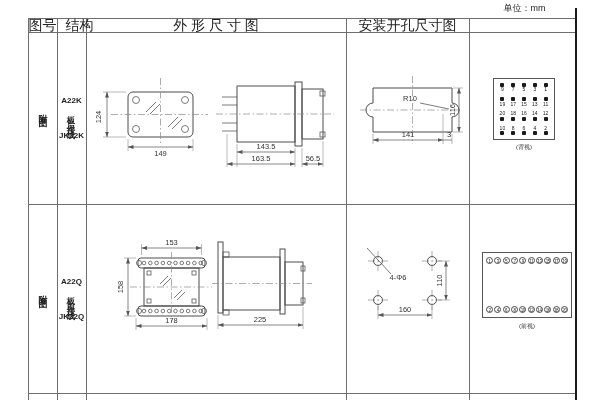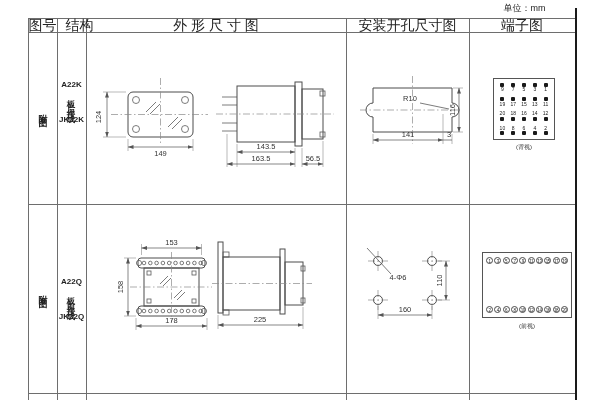--- a/index.html
+++ b/index.html
@@ -48,26 +48,25 @@
   <div class="vline" style="left:57px;top:18px;height:382px;"></div>
   <div class="vline" style="left:86px;top:18px;height:382px;"></div>
   <div class="vline" style="left:346px;top:18px;height:382px;"></div>
   <div class="vline" style="left:469px;top:18px;height:382px;"></div>
   <div class="vline heavy" style="left:575px;top:8px;height:392px;"></div>
 
   <div class="hdr" style="left:28px;width:29px;">图号</div>
   <div class="hdr" style="left:65px;width:29px;">结构</div>
   <div class="hdr" style="left:346px;width:123px;">安装开孔尺寸图</div>
   <div class="hdr" style="left:86px;width:260px;">外 形 尺 寸 图</div>
-  <div class="hdr" style="left:469px;width:106px;">端子图</div>
 
   <div class="vcell" style="left:28px;top:32px;width:29px;height:172px;">
     <span class="vtext">附图8</span>
   </div>
-  <div class="structcell" style="left:57px;top:16px;width:29px;height:172px;">
+  <div class="structcell" style="left:57px;top:32px;width:29px;height:172px;">
     <span>A22K</span>
     <span class="vtext">板后接线</span>
     <span>JK22K</span>
   </div>
 
   <svg style="left:86px;top:32px;" width="260" height="172" viewBox="0 0 260 172">
     <defs>
       <marker id="a1" markerUnits="userSpaceOnUse" markerWidth="6" markerHeight="5" refX="5.5" refY="2" orient="auto-start-reverse">
         <path d="M0,0 L5.5,2 L0,4 z" fill="#555"></path>
       </marker>

